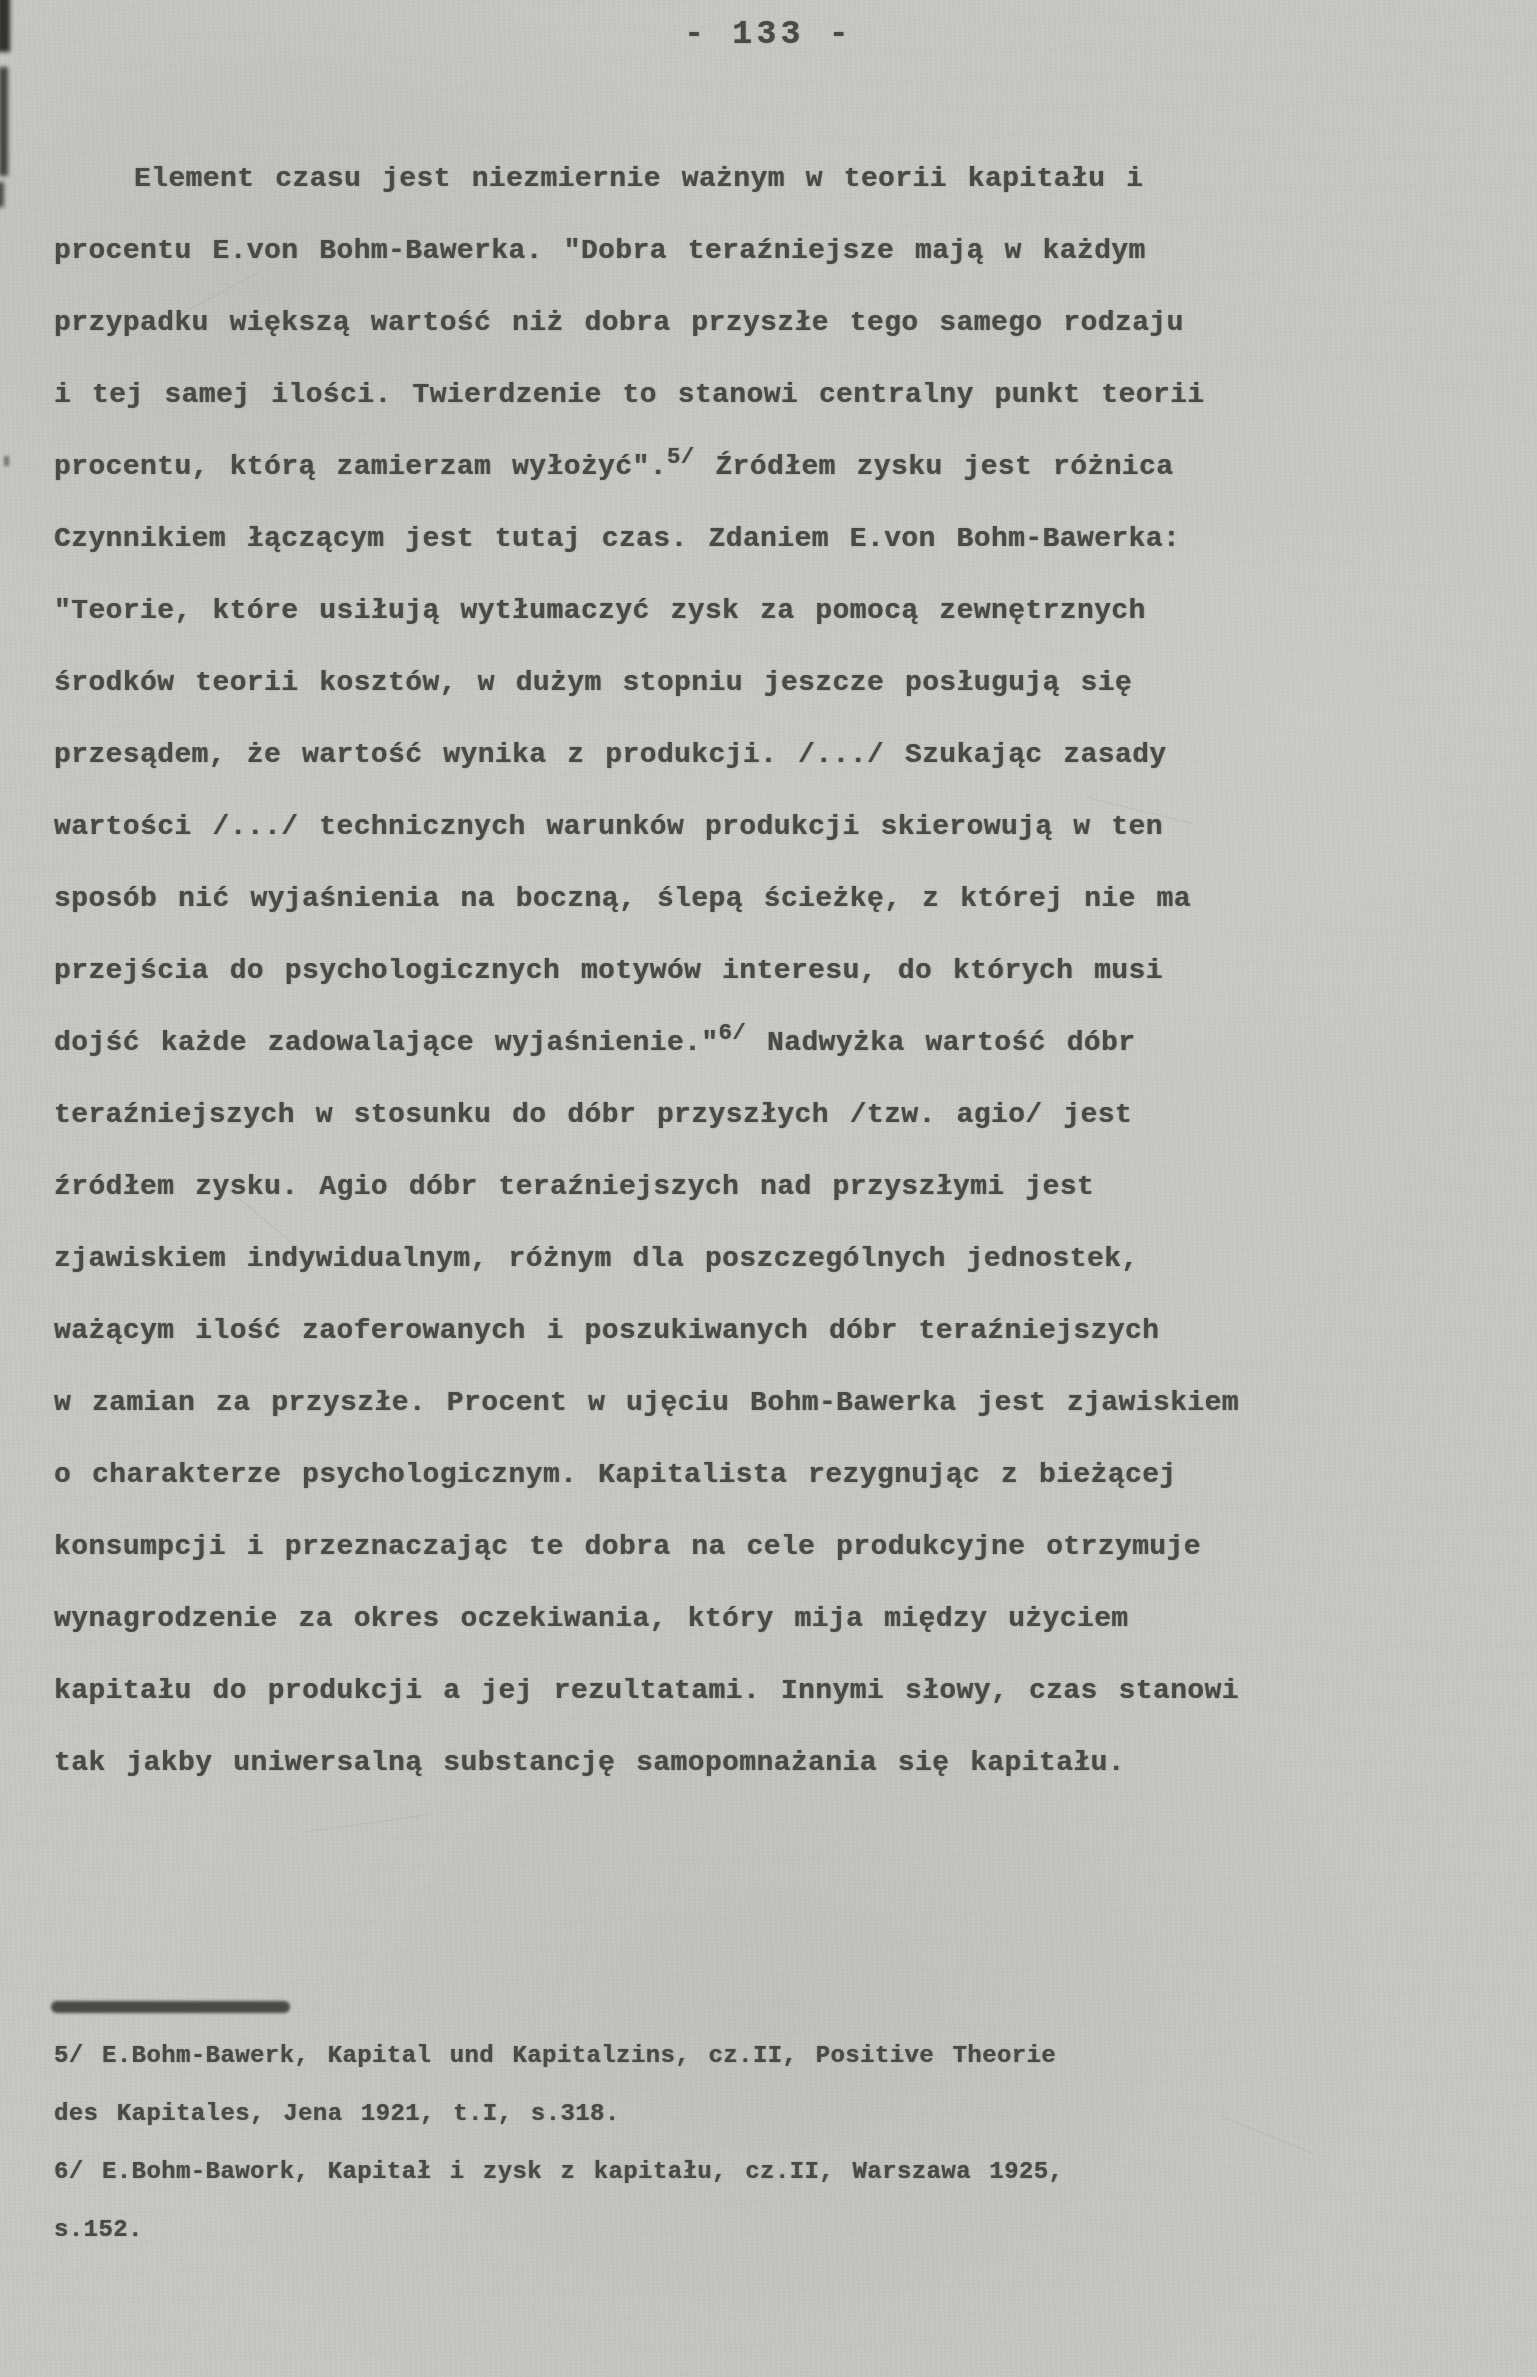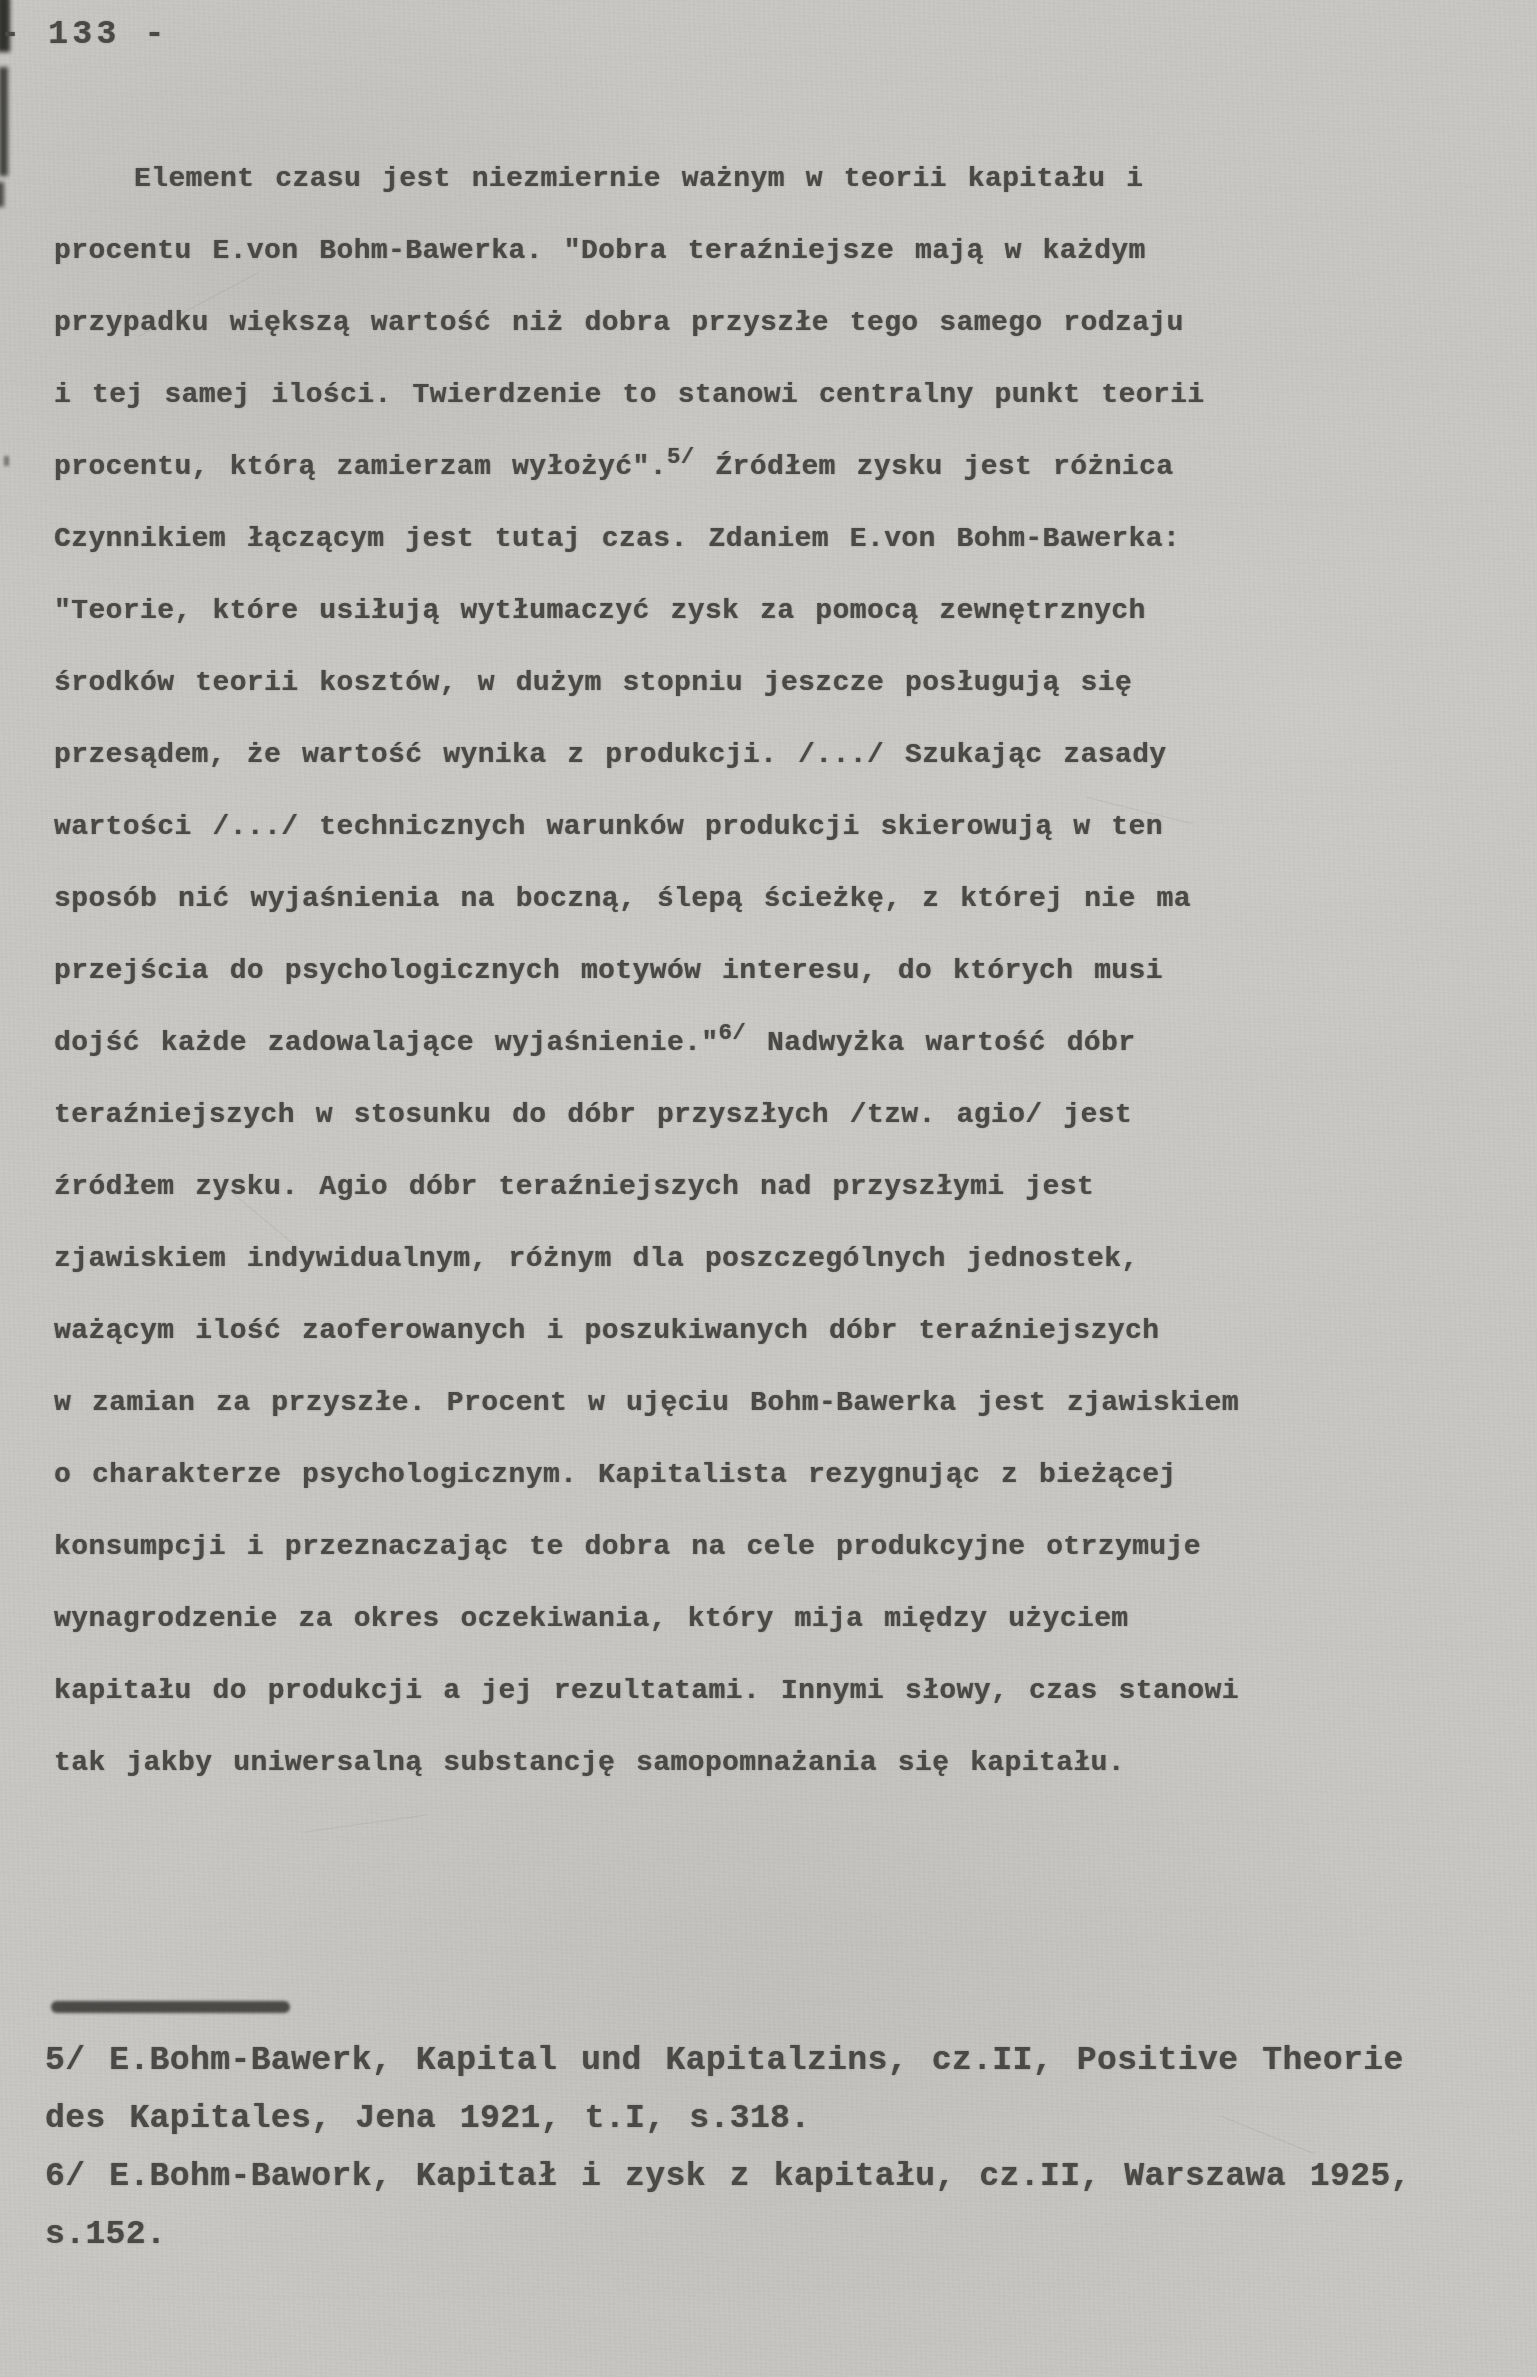--- a/index.html
+++ b/index.html
@@ -25,20 +25,21 @@
   
   .ink{
     color:#4a4947;
     font-weight:bold;
     filter:blur(0.6px);
     text-shadow:0.4px 0.4px 1.2px rgba(70,69,66,0.55), -0.4px 0 0.9px rgba(70,69,66,0.30);
   }
   .page-number{
     position:absolute;
     top:16px;left:0;width:1537px;
+    text-align:center;
     font-size:33px;
     letter-spacing:4.3px;
   }
   .body-text{
     position:absolute;
     top:163px;left:54px;width:1440px;
     font-size:28px;
     letter-spacing:0.4px;
     word-spacing:3.6px;
   }
@@ -54,22 +55,22 @@
     position:absolute;
     top:2001px;left:51px;
     width:239px;height:12.3px;
     background:#3e3d3b;
     border-radius:5.8px;
     filter:blur(1.6px);
     opacity:0.9;
   }
   .footnotes{
     position:absolute;
-    top:2042px;left:45px;width:1440px;
-    font-size:33px;
+    top:2042px;left:54px;width:1440px;
+    font-size:24px;
     letter-spacing:0.4px;
     word-spacing:3.6px;
   }
   .fline{height:58px;white-space:nowrap;}
   
   .artifact{position:absolute;background:#181816;filter:blur(2.2px);}
   .artifact.a1{left:-2.9px;top:-4.3px;width:13px;height:56px;opacity:0.85;}
   .artifact.a2{left:-1.4px;top:67px;width:9.4px;height:109px;opacity:0.75;}
   .artifact.a3{left:-3.6px;top:182px;width:8px;height:24.6px;opacity:0.7;}
   .artifact.a4{left:4.3px;top:456px;width:4.3px;height:10px;opacity:0.45;filter:blur(1.4px);}

